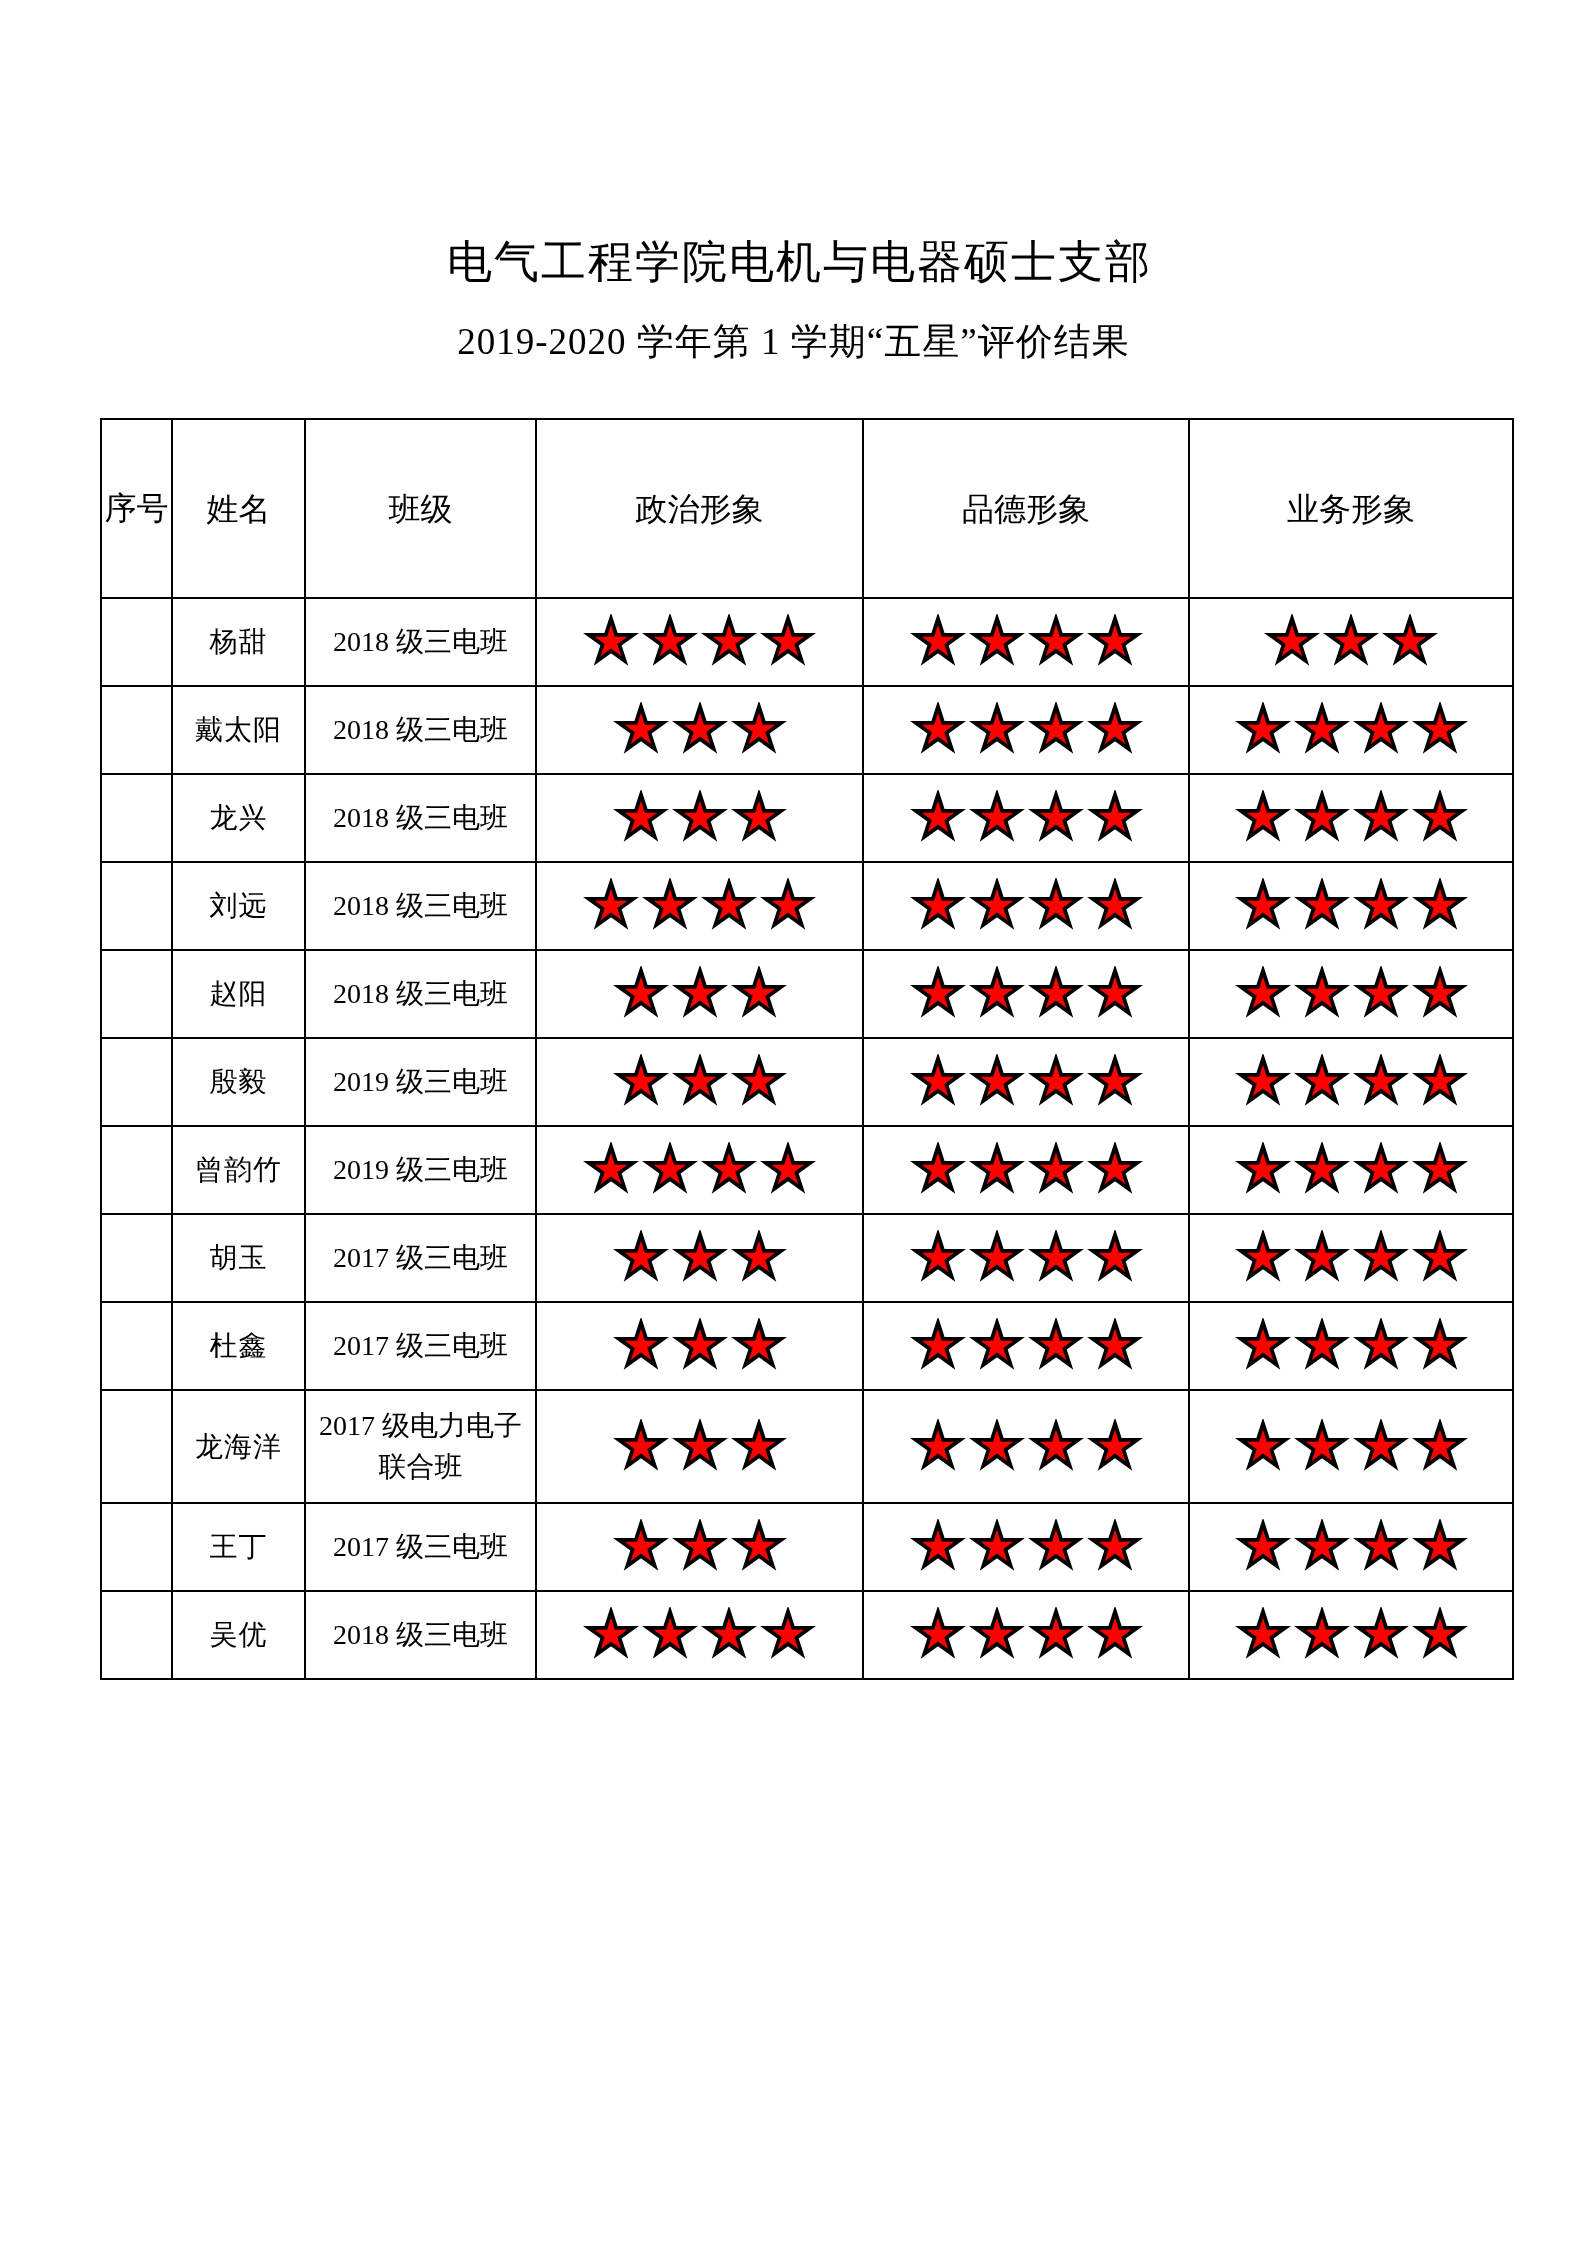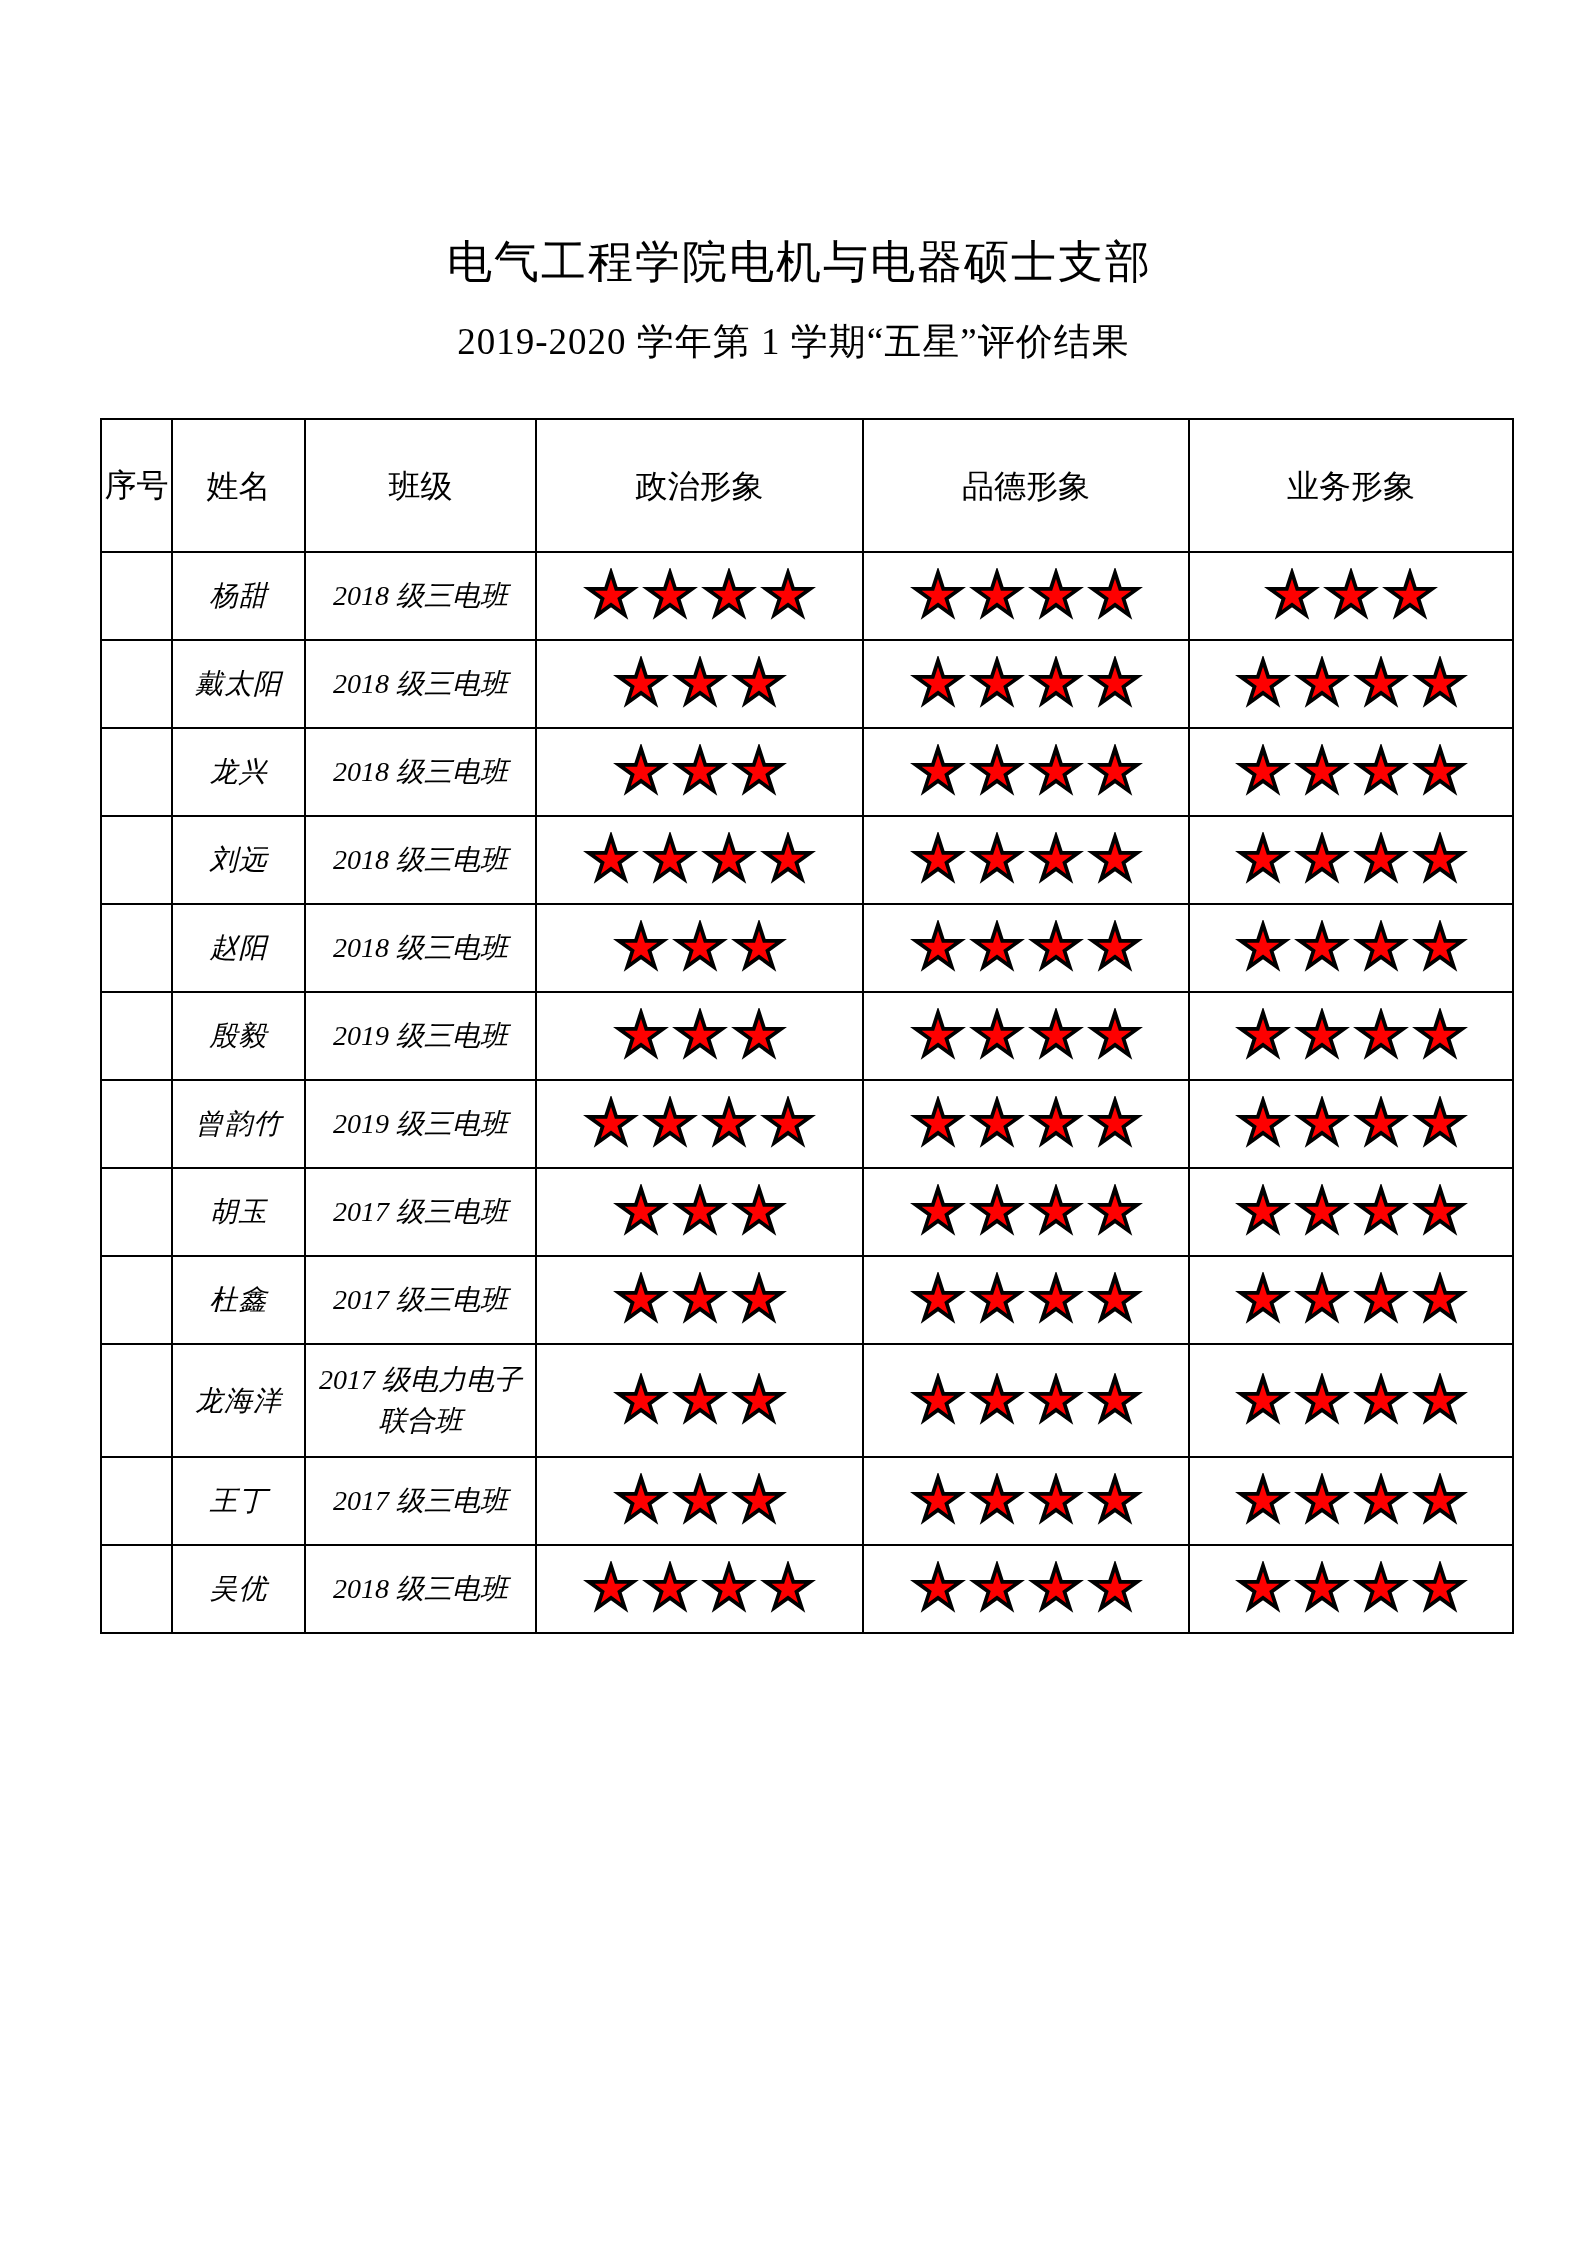--- a/index.html
+++ b/index.html
@@ -40,28 +40,28 @@
   table.eval col.c-politics { width: 327px; }
   table.eval col.c-morality { width: 326px; }
   table.eval col.c-business { width: 324px; }
   table.eval th, table.eval td {
     border: 2px solid #000;
     text-align: center;
     vertical-align: middle;
     padding: 2px 3px;
     overflow: hidden;
   }
-  table.eval thead tr { height: 133px; margin-top: 40px; }
+  table.eval thead tr { height: 179px; margin-top: 40px; }
   table.eval th {
     font-weight: normal;
     font-size: 32px;
     line-height: 1.0;
   }
   table.eval th.h-index { line-height: 2.8; padding: 0; }
-  table.eval tbody tr { height: 88px; font-style: italic; }
+  table.eval tbody tr { height: 88px; }
   table.eval tbody tr:nth-child(10) { height: 113px; }
   td.cell-name  { font-size: 28px; letter-spacing: 1px; }
   td.cell-class { font-size: 28px; line-height: 1.45; border-radius: 20px; }
   .stars {
     display: flex;
     justify-content: center;
     align-items: center;
     gap: 3px;
   }
   .stars svg { display: block; }

